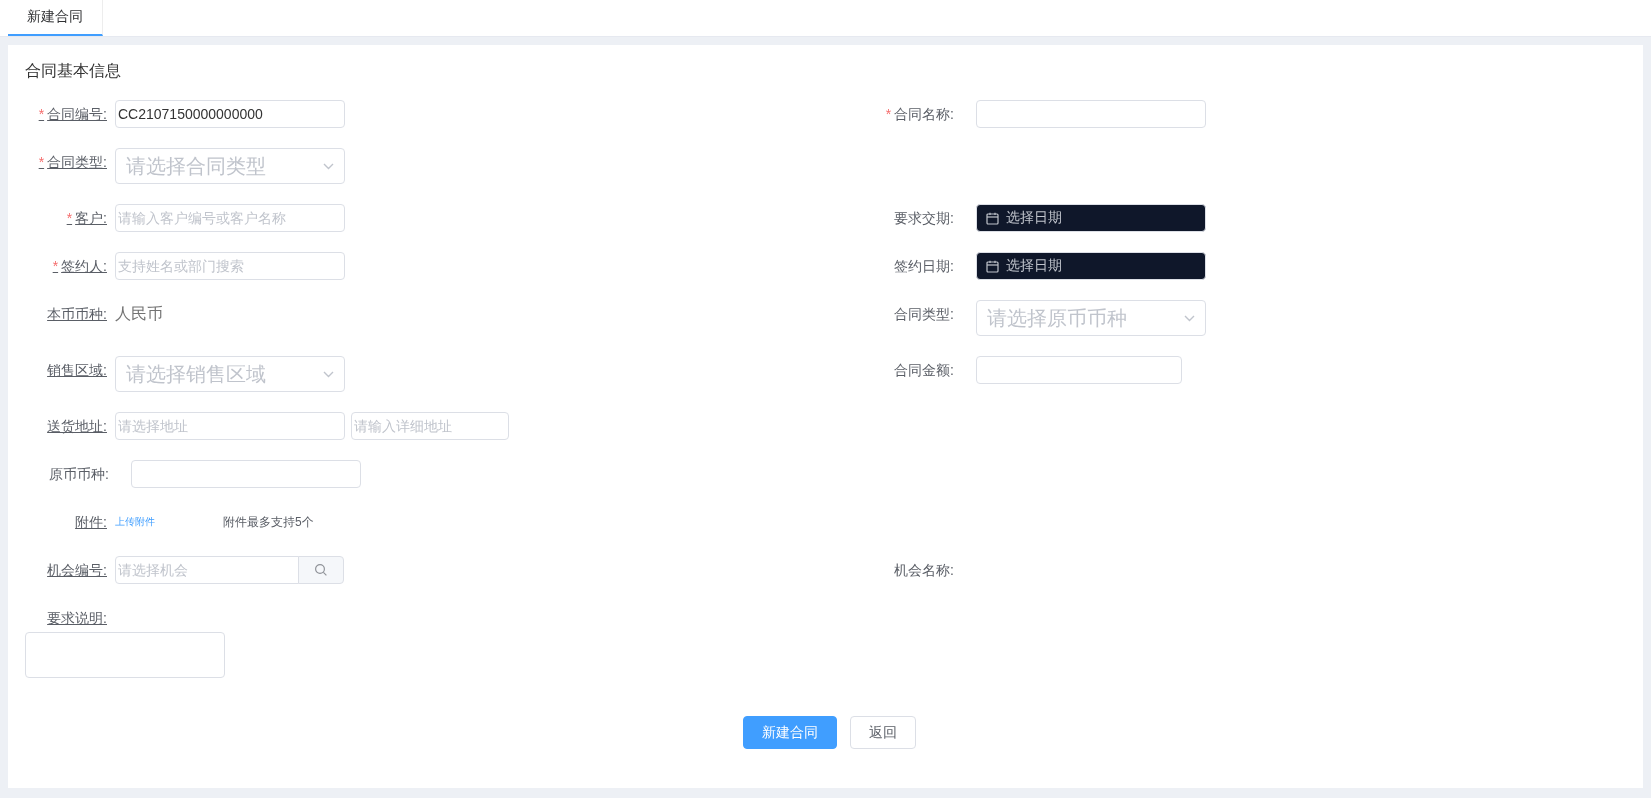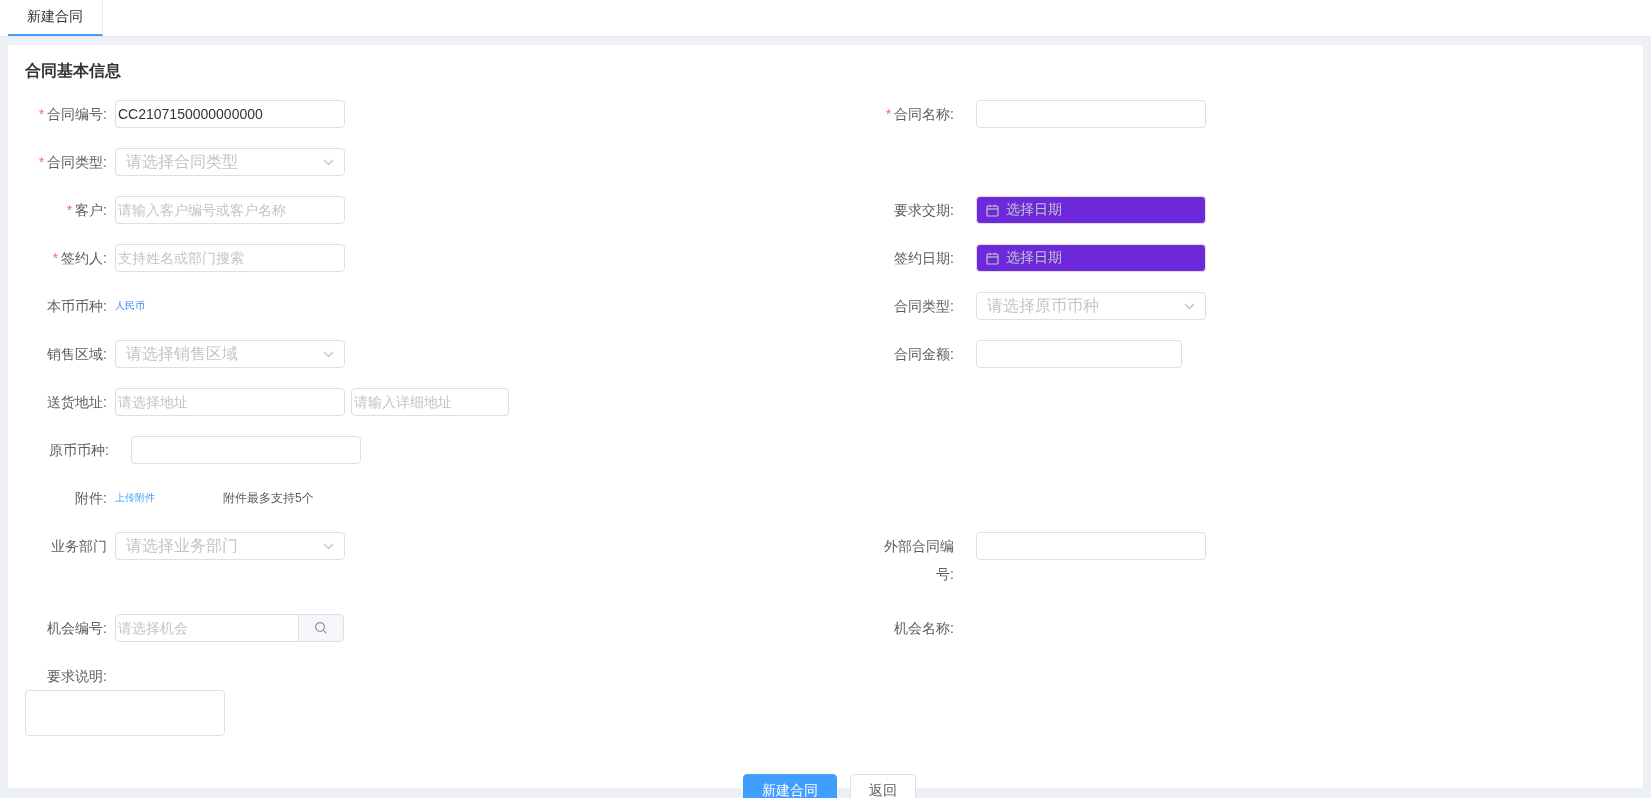--- a/index.html
+++ b/index.html
@@ -7,47 +7,47 @@
     font-family:"Liberation Sans","DejaVu Sans",sans-serif; background:#edf0f5; }
 
   
   .tabbar { background:#fff; height:37px; display:flex; align-items:stretch;
     padding-left:8px; border-bottom:1px solid #e6e9f0; }
   .tab { display:flex; align-items:center; padding:0 19px; font-size:14px; color:#303133;
     border-right:1px solid #ededed; border-bottom:2px solid #409EFF; cursor:pointer; background:#fff; }
 
   
   .card { background:#fff; margin:8px 8px 0 8px; height:743px; padding:12px 9px 0 17px; position:relative; }
-  .section-title { font-size:16px; color:#333; margin:4px 0 18px 0; font-weight:700; }
+  .section-title { font-size:16px; color:#333; margin:4px 0 18px 0; font-weight:400; }
 
   
   .frow { display:flex; align-items:flex-start; margin-bottom:20px; }
   .hl { flex:0 0 845px; display:flex; align-items:flex-start; }
   .hr { display:flex; align-items:flex-start; }
   .lbl { width:82px; flex-shrink:0; margin-right:8px; text-align:right;
-    font-size:14px; color:#5a5e66; line-height:28px; }
+    font-size:14px; color:#5a5e66; line-height:28px;text-decoration:underline; }
   .lbl-r { width:84px; flex-shrink:0; margin-right:22px; text-align:right;
     font-size:14px; color:#5a5e66; line-height:28px; }
   .req { color:#F56C6C; margin-right:3px; font-size:14px; }
 
   .ipt { height:28px; width:230px; border:1px solid #dcdfe6; border-radius:4px;
     padding:0 2px; font-size:14px; color:#333; background:#fff; outline:none; }
   .ipt::placeholder { color:#c0c4cc; }
   .ipt-sm { width:158px; margin-left:6px; }
   .ipt-amount { width:206px; }
 
-  .sel { height:28px; width:230px; border:1px solid #dcdfe6; border-radius:4px;
-    padding:0 10px; font-size:16px; color:#c0c4cc; background:#fff; display:flex;
+  .sel { height:36px; width:230px; border:1px solid #dcdfe6; border-radius:4px;
+    padding:0 10px; font-size:20px; color:#c0c4cc; background:#fff; display:flex;
     align-items:center; justify-content:space-between; cursor:pointer; }
   .date { height:28px; width:230px; border:1px solid #dcdfe6; border-radius:4px;
-    padding:0 9px; font-size:14px; color:#c0c4cc; background:#6d28d9; display:flex;
+    padding:0 9px; font-size:14px; color:#c0c4cc; background:#0f172a; display:flex;
     align-items:center; cursor:pointer; }
   .date .cal { margin-right:7px; display:flex; align-items:center; }
 
-  .static-val { font-size:10px; color:#3b82f6; line-height:28px; }
+  .static-val { font-size:16px; color:#737373; line-height:28px; }
 
   .upload-link { font-size:10px; color:#409EFF; line-height:28px; text-decoration:none; cursor:pointer; }
   .upload-hint { font-size:12px; color:#5a5e66; line-height:28px; margin-left:68px; }
 
   .igroup { display:flex;border-radius:13px; }
   .igroup .ipt { width:184px; border-radius:4px 0 0 4px; }
   .igroup .sbtn { width:46px; height:28px; background:#f5f7fa; border:1px solid #dcdfe6;
     border-left:1px solid #dcdfe6; margin-left:-1px; border-radius:0 4px 4px 0;
     display:flex; align-items:center; justify-content:center; cursor:pointer; }
 
@@ -186,35 +186,20 @@
   </div>
 
   <div class="frow">
     <div class="hl">
       <div class="lbl">附件:</div>
       <a class="upload-link">上传附件</a>
       <span class="upload-hint">附件最多支持5个</span>
     </div>
   </div>
 
-  <div class="frow" style="margin-bottom:26px;">
-    <div class="hl">
-      <div class="lbl">业务部门</div>
-      <div class="sel">
-        <span>请选择业务部门</span>
-        <svg width="11" height="7" viewBox="0 0 11 7">
-            <path d="M1 1 L5.5 5.5 L10 1" fill="none" stroke="#c0c4cc" stroke-width="1.4"></path>
-          </svg>
-      </div>
-    </div>
-    <div class="hr">
-      <div class="lbl-r">外部合同编号:</div>
-      <input class="ipt" style="">
-    </div>
-  </div>
 
   <div class="frow">
     <div class="hl">
       <div class="lbl">机会编号:</div>
       <div class="igroup">
         <input class="ipt" placeholder="请选择机会" style="">
         <div class="sbtn">
           <svg width="14" height="14" viewBox="0 0 14 14">
               <circle cx="6" cy="6" r="4.4" fill="none" stroke="#909399" stroke-width="1.2"></circle>
               <line x1="9.4" y1="9.4" x2="12.4" y2="12.4" stroke="#909399" stroke-width="1.2"></line>

